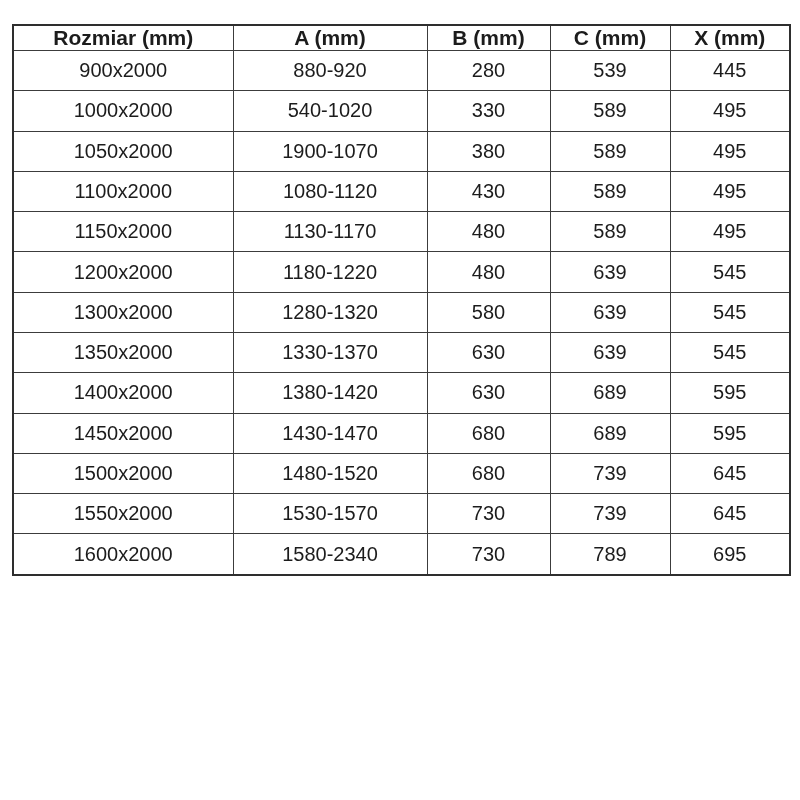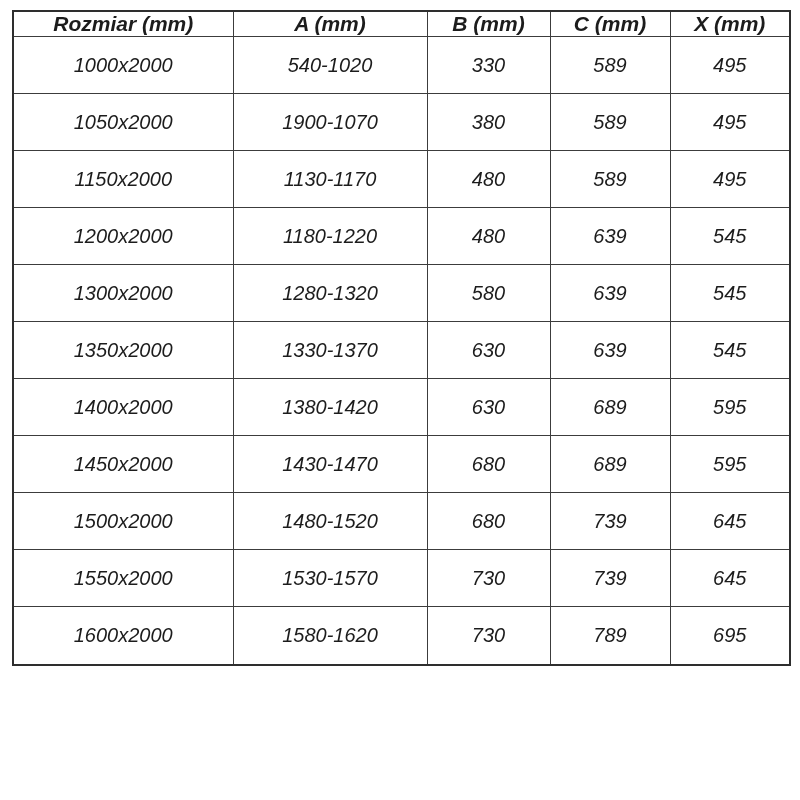--- a/index.html
+++ b/index.html
@@ -11,28 +11,27 @@
     position: relative;
     width: 800px;
     height: 800px;
     background: #ffffff;
     font-family: "Liberation Sans", sans-serif;
     overflow: hidden;
   }
   table.size-table {
     position: absolute;
     left: 12px;
-    top: 10px;
+    top: 24px;
     width: 777px;
-    height: 656px;
+    height: 552px;
     border-collapse: collapse;
     table-layout: fixed;
     border: 2px solid #2e2e2e;
     background: #ffffff;
-    font-style: italic;
   }
   .size-table th,
   .size-table td {
     border: 1px solid #3c3c3c;
     text-align: center;
     vertical-align: middle;
     color: #1c1c1c;
     padding: 0;
     overflow: hidden;
     white-space: nowrap;
@@ -67,30 +66,44 @@
       <tr>
         <th>Rozmiar (mm)</th>
         <th>A (mm)</th>
         <th>B (mm)</th>
         <th>C (mm)</th>
         <th>X (mm)</th>
       </tr>
     </thead>
     <tbody id="size-table-body">
         <tr>
+          <td>900x2000</td>
+          <td>880-920</td>
+          <td>280</td>
+          <td>539</td>
+          <td>445</td>
+        </tr>
+        <tr>
           <td>1000x2000</td>
           <td>540-1020</td>
           <td>330</td>
           <td>589</td>
           <td>495</td>
         </tr>
         <tr>
           <td>1050x2000</td>
           <td>1900-1070</td>
           <td>380</td>
+          <td>589</td>
+          <td>495</td>
+        </tr>
+        <tr>
+          <td>1100x2000</td>
+          <td>1080-1120</td>
+          <td>430</td>
           <td>589</td>
           <td>495</td>
         </tr>
         <tr>
           <td>1150x2000</td>
           <td>1130-1170</td>
           <td>480</td>
           <td>589</td>
           <td>495</td>
         </tr>
@@ -138,20 +151,20 @@
         </tr>
         <tr>
           <td>1550x2000</td>
           <td>1530-1570</td>
           <td>730</td>
           <td>739</td>
           <td>645</td>
         </tr>
         <tr>
           <td>1600x2000</td>
-          <td>1580-1620</td>
+          <td>1580-2340</td>
           <td>730</td>
           <td>789</td>
           <td>695</td>
         </tr>
       </tbody>
   </table>
 </div>
 
 </body></html>

